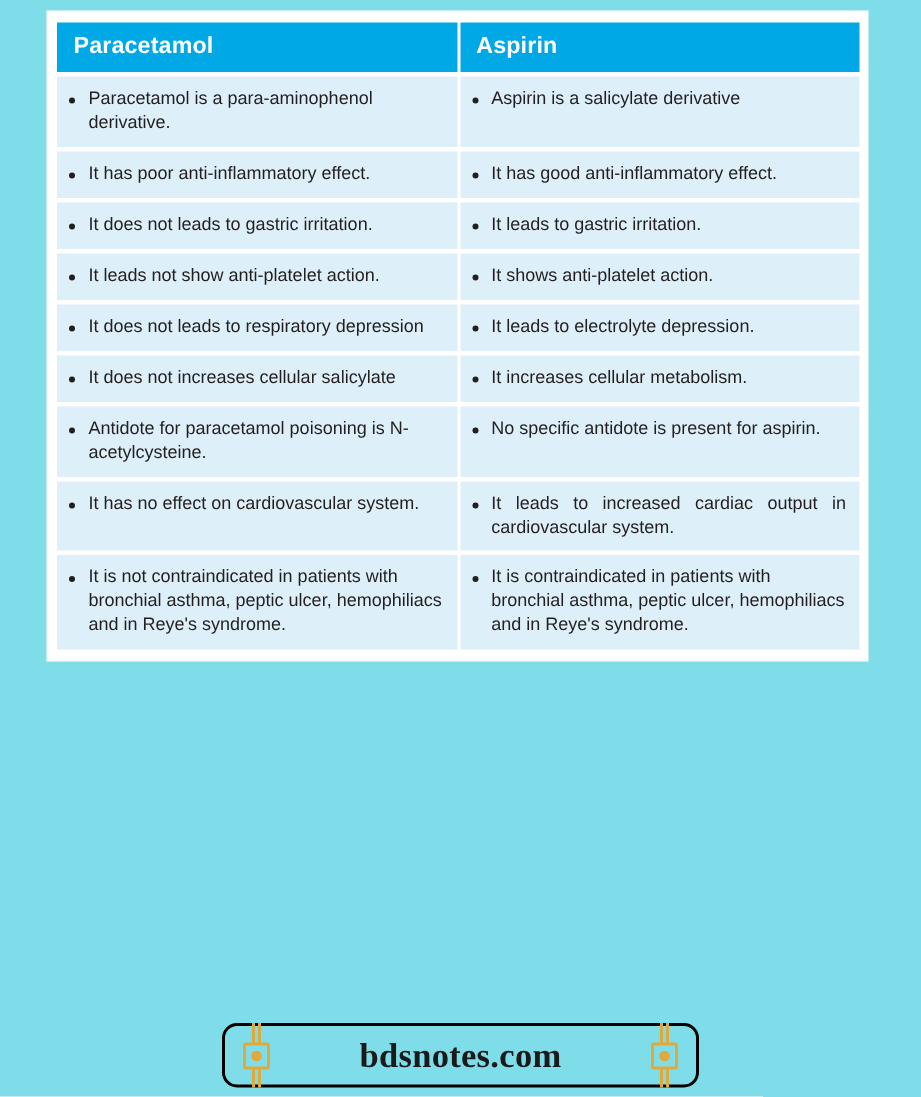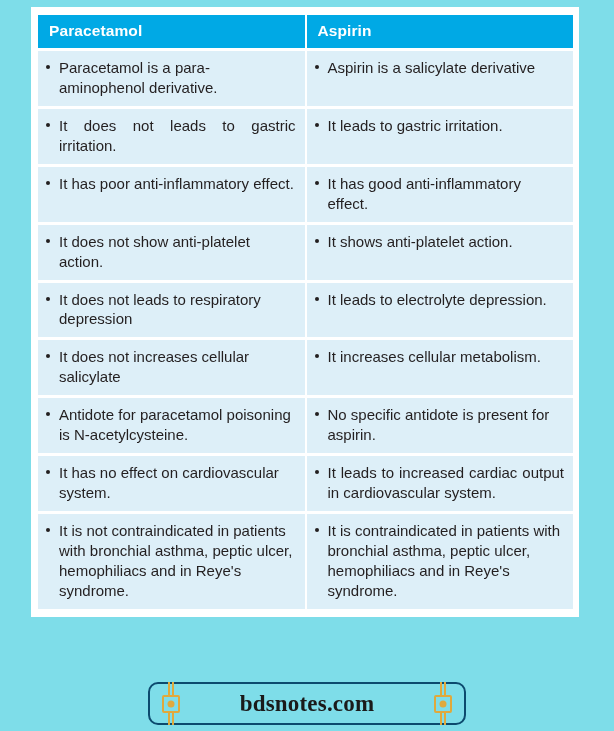--- a/index.html
+++ b/index.html
@@ -44,21 +44,21 @@
     font-size: 15.5px;
     font-weight: bold;
     text-align: left;
     padding: 7px 6px 8px 11px;
     letter-spacing: .1px;
   }
   tbody td {
     background: #ddeff8;
     vertical-align: top;
     padding: 7px 9px 8px 8px;
-    font-size: 15px;
+    font-size: 12px;
     line-height: 1.33;
     color: #231f20;
   }
   
   .bullet {
     display: flex;
     align-items: flex-start;
     gap: 9px;
   }
   .bullet-dot {
@@ -85,21 +85,21 @@
     width: 614px;
     height: 55px;
     display: flex;
     align-items: center;
     justify-content: center;
   }
   .badge {
     position: relative;
     width: 318px;
     height: 43px;
-    border: 2px solid #0c4a6e;
+    border: 2px solid #000000;
     border-radius: 10px;
     display: flex;
     align-items: center;
     justify-content: center;
     box-sizing: border-box;
   }
   .badge-text {
     font-family: "Liberation Serif", "DejaVu Serif", serif;
     font-size: 23px;
     font-weight: bold;
@@ -178,49 +178,49 @@
               <div class="bullet">
                 <span class="bullet-dot"></span>
                 <span class="bullet-text">Aspirin is a salicylate derivative</span>
               </div>
             </td>
           </tr>
           <tr>
             <td>
               <div class="bullet">
                 <span class="bullet-dot"></span>
+                <span class="bullet-text">It has poor anti-inflammatory effect.</span>
+              </div>
+            </td>
+            <td>
+              <div class="bullet">
+                <span class="bullet-dot"></span>
+                <span class="bullet-text">It has good anti-inflammatory effect.</span>
+              </div>
+            </td>
+          </tr>
+          <tr>
+            <td>
+              <div class="bullet">
+                <span class="bullet-dot"></span>
                 <span class="bullet-text justify">It does not leads to gastric irritation.</span>
               </div>
             </td>
             <td>
               <div class="bullet">
                 <span class="bullet-dot"></span>
                 <span class="bullet-text">It leads to gastric irritation.</span>
               </div>
             </td>
           </tr>
           <tr>
             <td>
               <div class="bullet">
                 <span class="bullet-dot"></span>
-                <span class="bullet-text">It has poor anti-inflammatory effect.</span>
-              </div>
-            </td>
-            <td>
-              <div class="bullet">
-                <span class="bullet-dot"></span>
-                <span class="bullet-text">It has good anti-inflammatory effect.</span>
-              </div>
-            </td>
-          </tr>
-          <tr>
-            <td>
-              <div class="bullet">
-                <span class="bullet-dot"></span>
-                <span class="bullet-text">It does not show anti-platelet action.</span>
+                <span class="bullet-text">It leads not show anti-platelet action.</span>
               </div>
             </td>
             <td>
               <div class="bullet">
                 <span class="bullet-dot"></span>
                 <span class="bullet-text">It shows anti-platelet action.</span>
               </div>
             </td>
           </tr>
           <tr>

